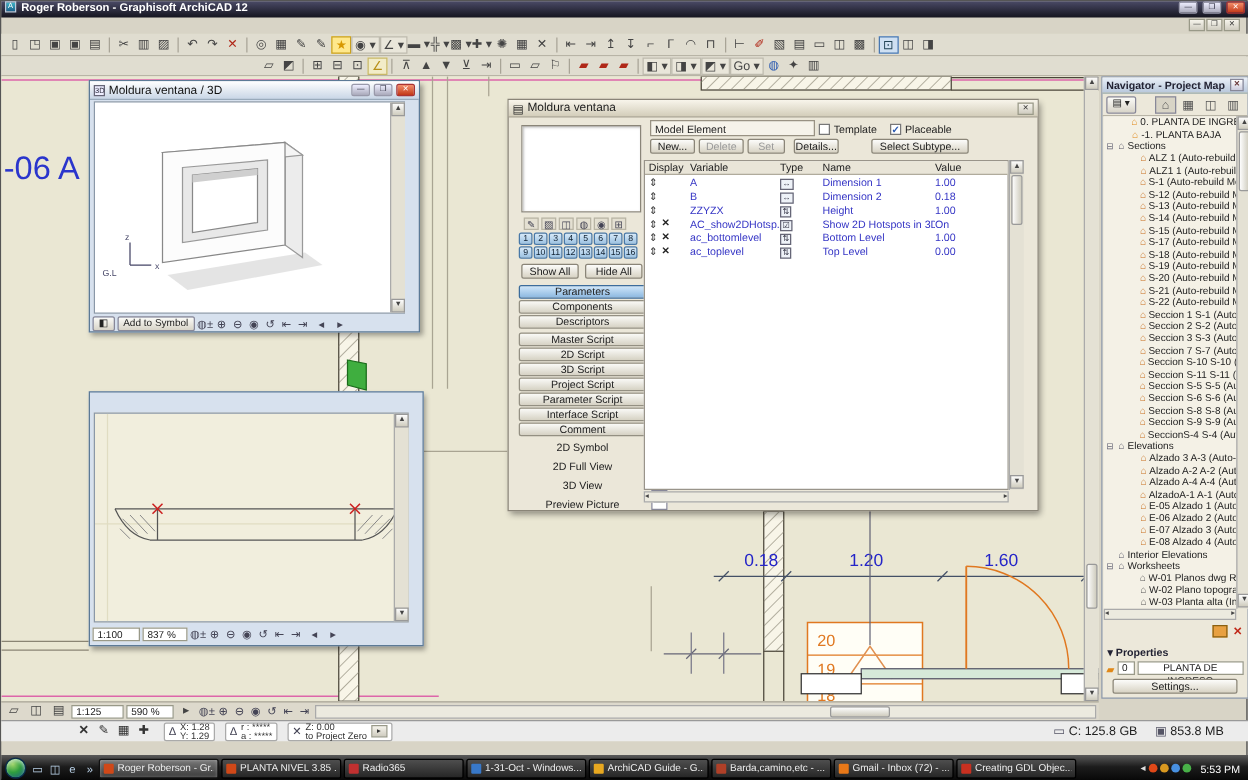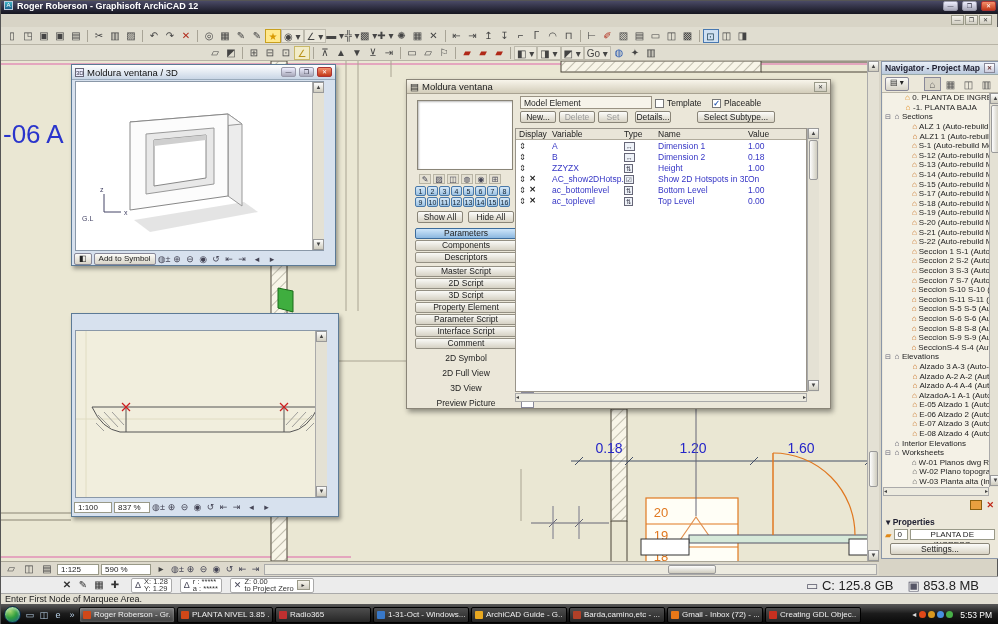--- a/index.html
+++ b/index.html
@@ -286,21 +286,21 @@
       <span class="sthumb" style="top:390px;height:36px"></span>
       <span class="sbtn" style="top:489px">▼</span>
     </div>
   </div>
 
   <div id="canvasbar">
     <span class="tico">▱</span>
     <span class="tico">◫</span>
     <span class="tico">▤</span>
     <span class="fieldbox" style="width:42px">1:125</span>
-    <span class="fieldbox" style="width:50px">590 %</span>
+    <span class="fieldbox" style="width:38px">590 %</span>
     <span class="tico">▸</span>
     <span style="display:flex">
 
     <span class="zico">◍±</span>
         <span class="zico">⊕</span>
         <span class="zico">⊖</span>
         <span class="zico">◉</span>
         <span class="zico">↺</span>
         <span class="zico">⇤</span>
         <span class="zico">⇥</span>
@@ -463,21 +463,21 @@
           <div class="sidebtn">2D Script</div>
           <span class="scripticon"></span>
         </div>
 
         <div style="display:flex;gap:4px;align-items:center">
           <div class="sidebtn">3D Script</div>
           <span class="scripticon"></span>
         </div>
 
         <div style="display:flex;gap:4px;align-items:center">
-          <div class="sidebtn">Property Element</div>
+          <div class="sidebtn">Project Script</div>
           <span class="scripticon"></span>
         </div>
 
         <div style="display:flex;gap:4px;align-items:center">
           <div class="sidebtn">Parameter Script</div>
           <span class="scripticon"></span>
         </div>
 
         <div style="display:flex;gap:4px;align-items:center">
           <div class="sidebtn">Interface Script</div>
@@ -926,29 +926,26 @@
       </span>
     </span>
     <span class="trkbox">
       <span style="font-size:9px;color:#445">✕</span>
       <span class="trkcol">
         <span><span>Z:</span> <span>0.00</span></span>
         <span>to Project Zero</span>
       </span>
       <span class="mdibtn">▸</span>
     </span>
-    <span style="margin-left:auto;display:flex;gap:14px;padding-right:20px;font-size:13px;color:#222">
+    <span style="margin-left:auto;display:flex;gap:14px;padding-right:20px;font-size:10px;color:#222">
       <span><span style="color:#556">▭</span> <span>C: 125.8 GB</span></span>
       <span><span style="color:#556">▣</span> <span>853.8 MB</span></span>
     </span>
   </div>
 
-  <div id="statusbar">
-    <span>Enter First Node of Marquee Area.</span>
-  </div>
 
   <div id="taskbar">
     <span class="orb"></span>
     <span style="display:flex">
 
     <span class="ql">▭</span>
         <span class="ql">◫</span>
         <span class="ql">e</span>
       </span>
     <span class="ql" style="width:10px">»</span>

